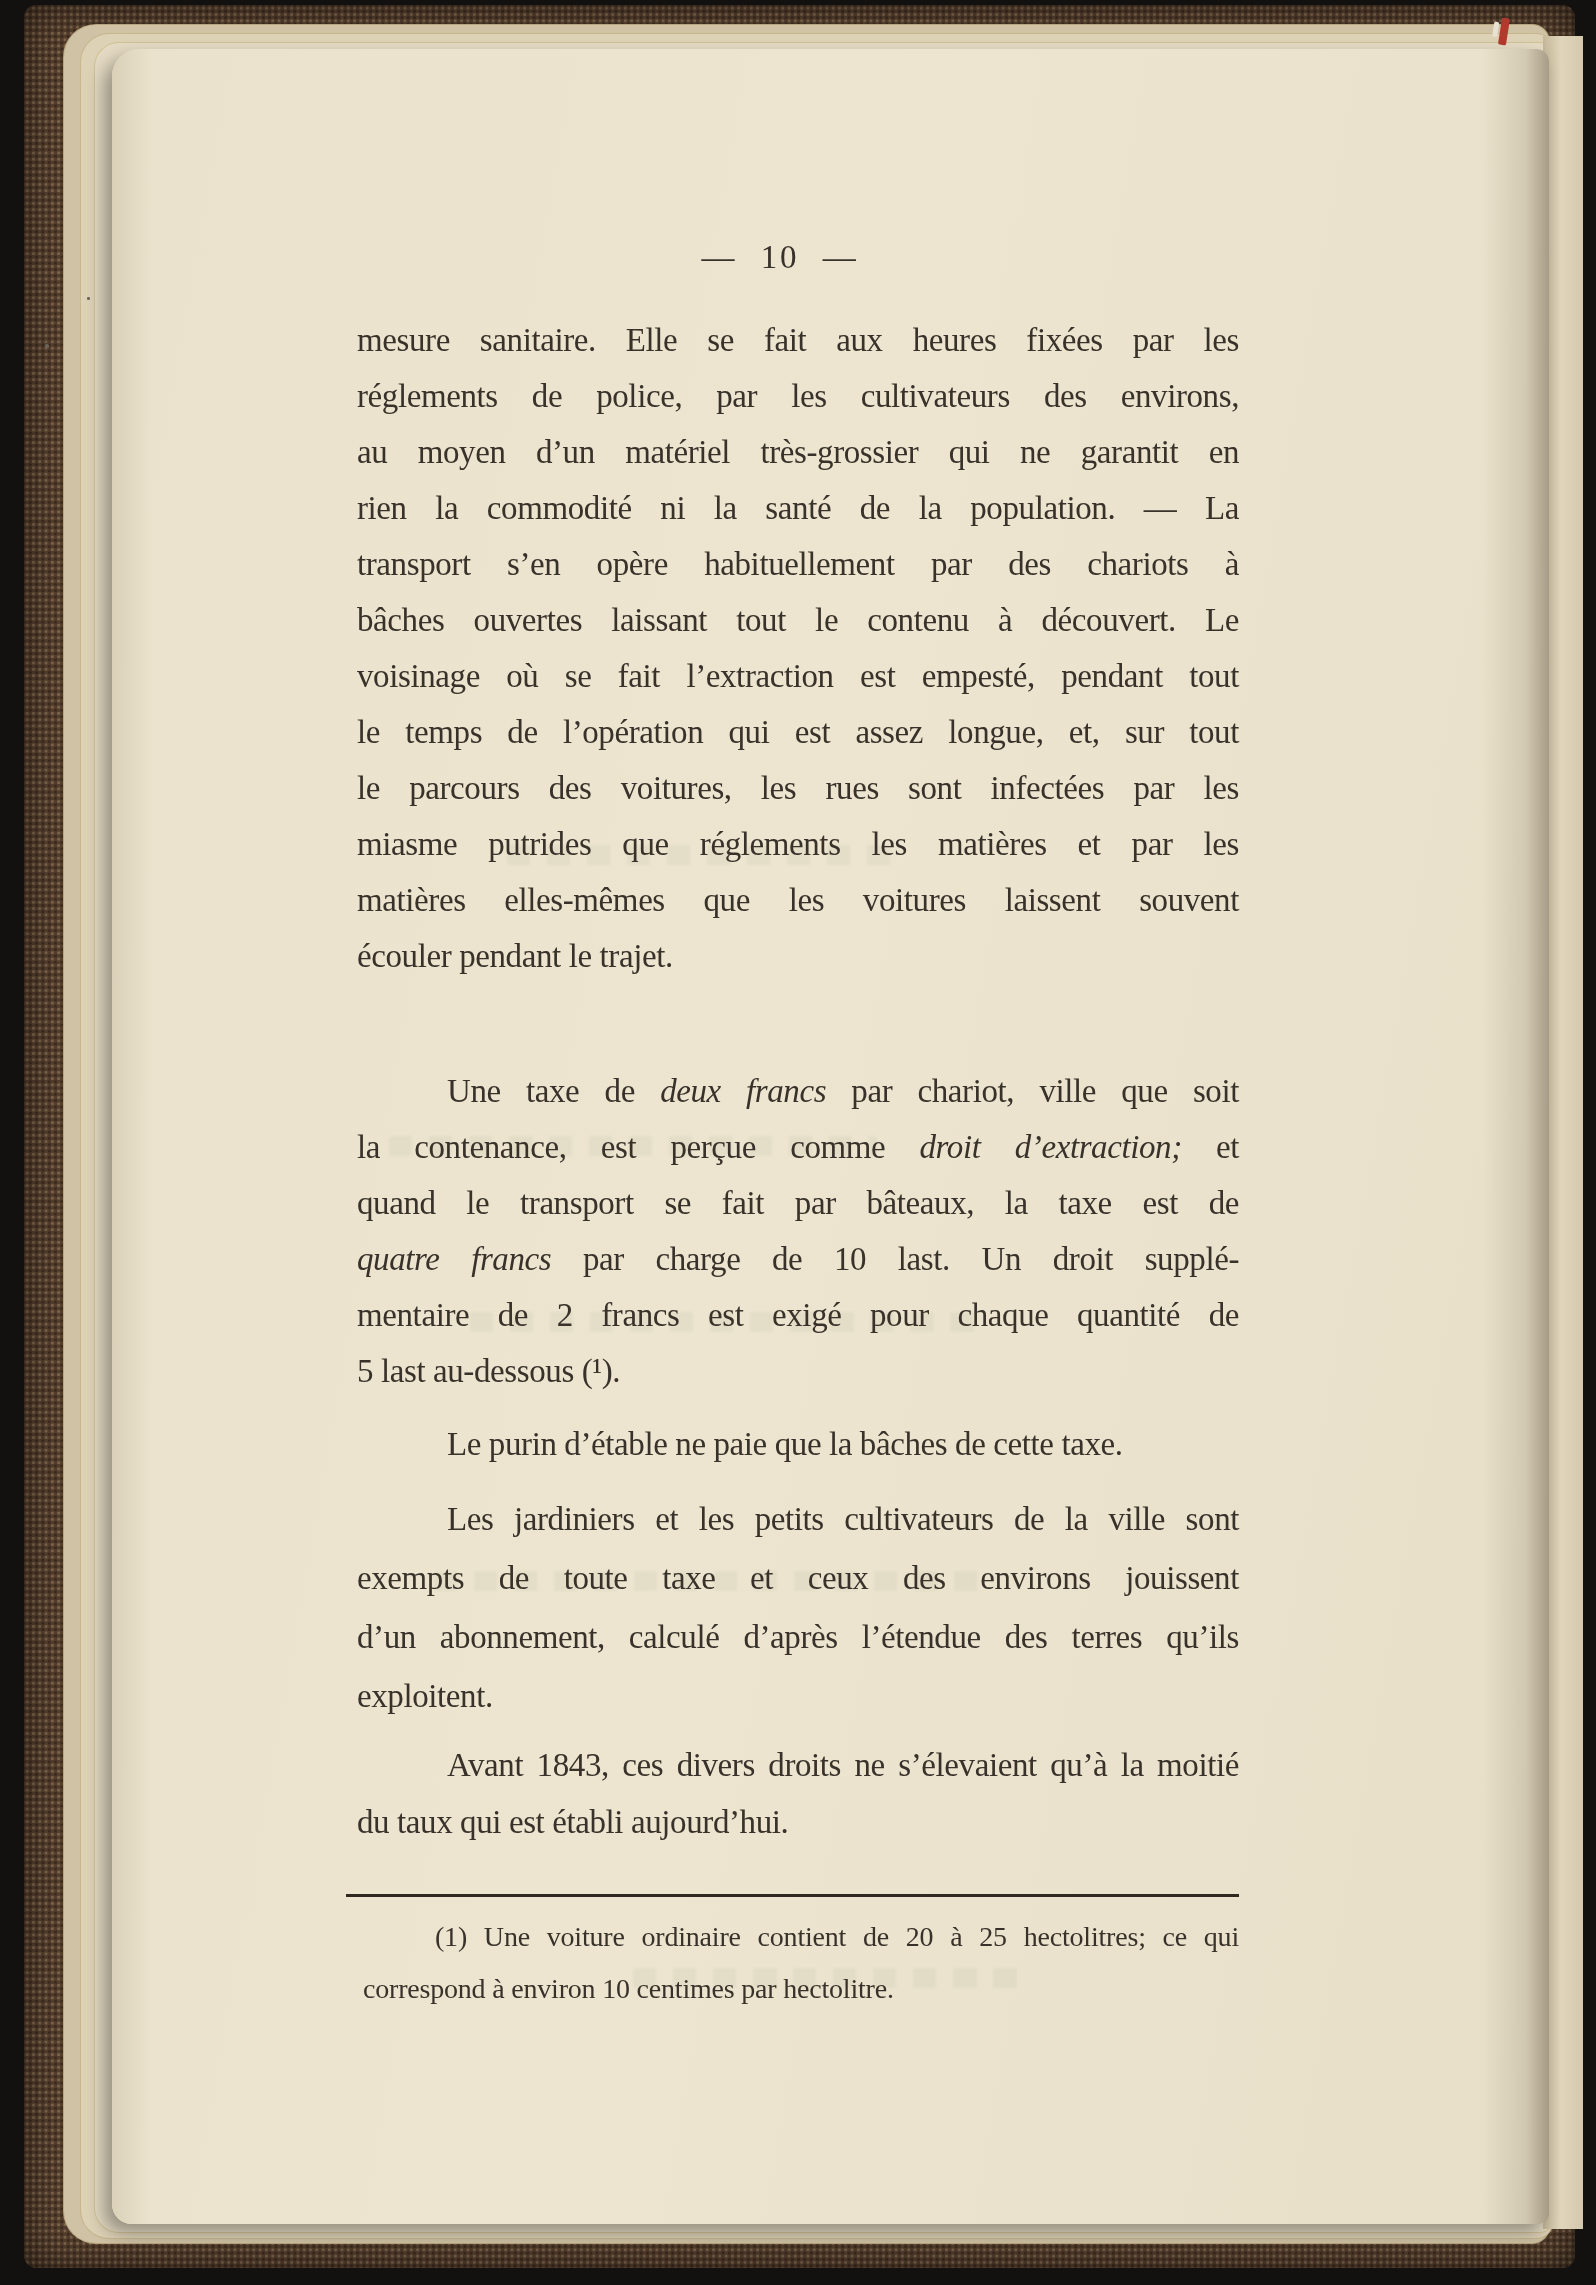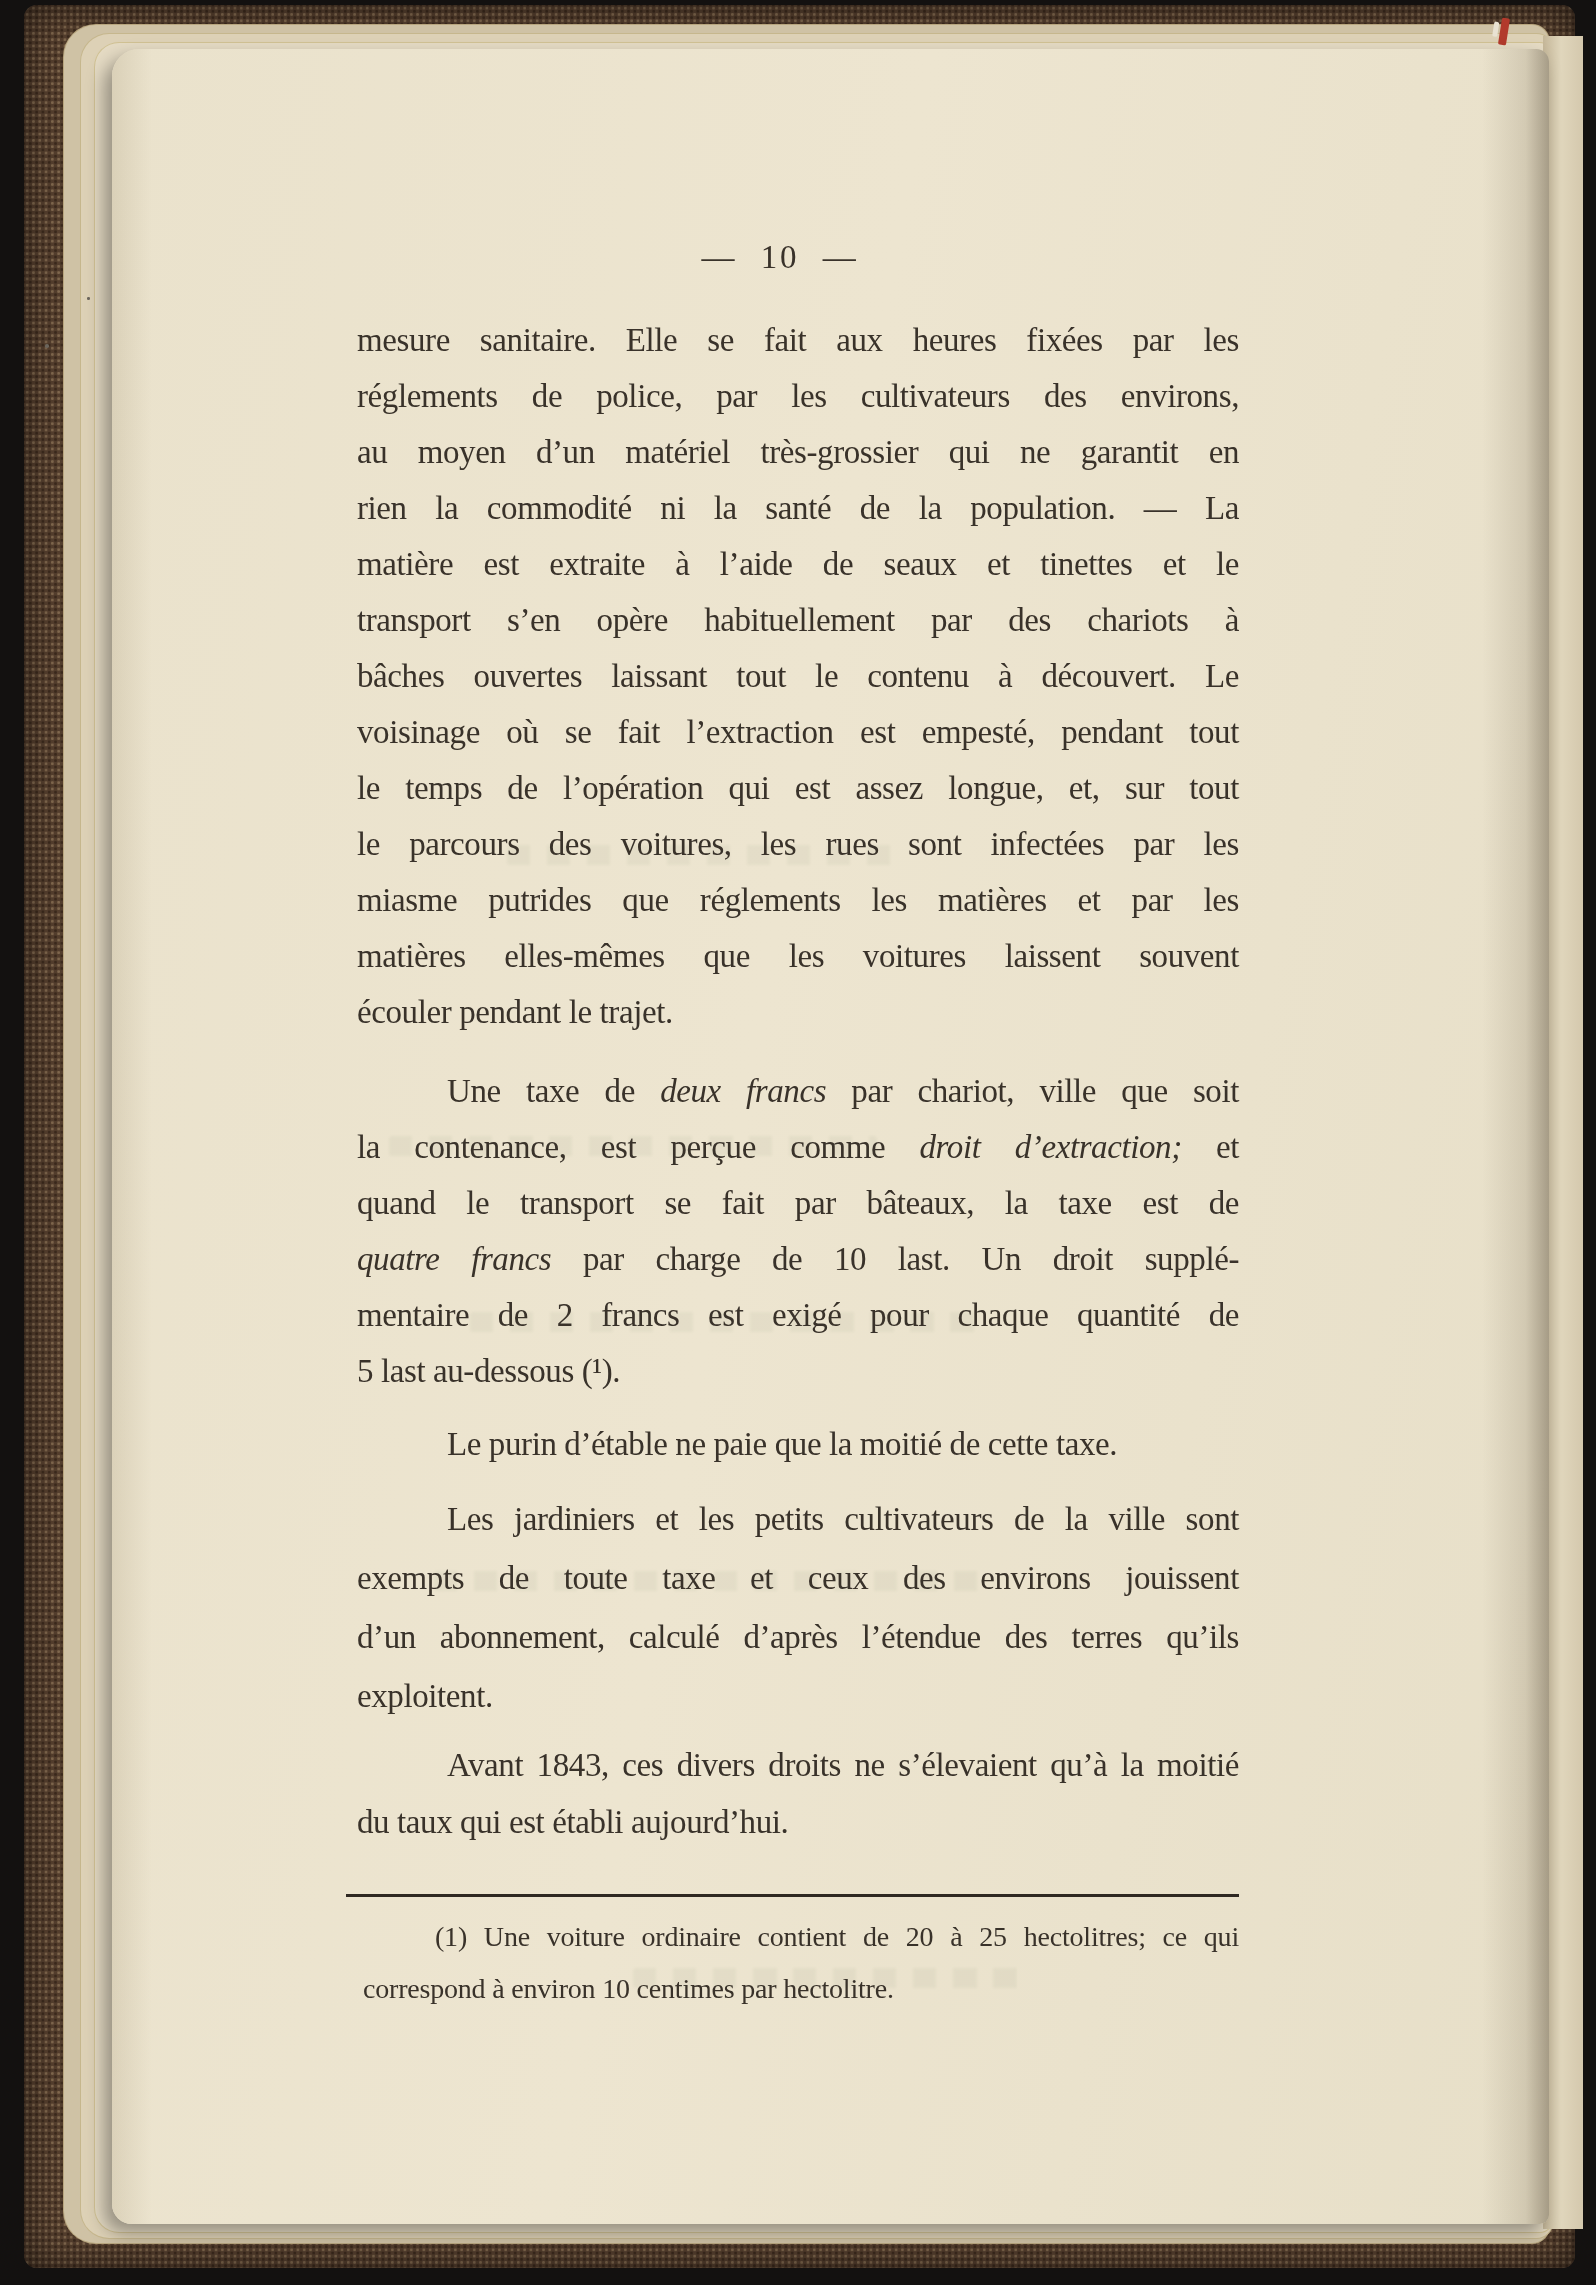--- a/index.html
+++ b/index.html
@@ -95,42 +95,41 @@
 
   <div class="content">
 
     <div class="pagenum">— 10 —</div>
 
     <div class="para" id="p1">
       <div class="line">mesure sanitaire. Elle se fait aux heures fixées par les</div>
       <div class="line">réglements de police, par les cultivateurs des environs,</div>
       <div class="line">au moyen d’un matériel très-grossier qui ne garantit en</div>
       <div class="line">rien la commodité ni la santé de la population. — La</div>
-      <div class="line">matière est extraite à l’aide de seaux et tinettes et le</div>
       <div class="line">transport s’en opère habituellement par des chariots à</div>
       <div class="line">bâches ouvertes laissant tout le contenu à découvert. Le</div>
       <div class="line">voisinage où se fait l’extraction est empesté, pendant tout</div>
       <div class="line">le temps de l’opération qui est assez longue, et, sur tout</div>
       <div class="line">le parcours des voitures, les rues sont infectées par les</div>
       <div class="line">miasme putrides que réglements les matières et par les</div>
       <div class="line">matières elles-mêmes que les voitures laissent souvent</div>
       <div class="line end">écouler pendant le trajet.</div>
     </div>
 
     <div class="para" id="p2">
       <div class="line ind"><span>Une taxe de </span><span class="it">deux francs</span><span> par chariot, ville que soit</span></div>
       <div class="line"><span>la contenance, est perçue comme </span><span class="it">droit d’extraction;</span><span> et</span></div>
       <div class="line">quand le transport se fait par bâteaux, la taxe est de</div>
       <div class="line"><span class="it">quatre francs</span><span> par charge de 10 last. Un droit supplé-</span></div>
       <div class="line">mentaire de 2 francs est exigé pour chaque quantité de</div>
       <div class="line end">5 last au-dessous (¹).</div>
     </div>
 
     <div class="para" id="p3">
-      <div class="line end ind">Le purin d’étable ne paie que la moitié de cette taxe.</div>
+      <div class="line end ind">Le purin d’étable ne paie que la bâches de cette taxe.</div>
     </div>
 
     <div class="para lh65" id="p4">
       <div class="line ind">Les jardiniers et les petits cultivateurs de la ville sont</div>
       <div class="line">exempts de toute taxe et ceux des environs jouissent</div>
       <div class="line">d’un abonnement, calculé d’après l’étendue des terres qu’ils</div>
       <div class="line end">exploitent.</div>
     </div>
 
     <div class="para lh63" id="p5">

